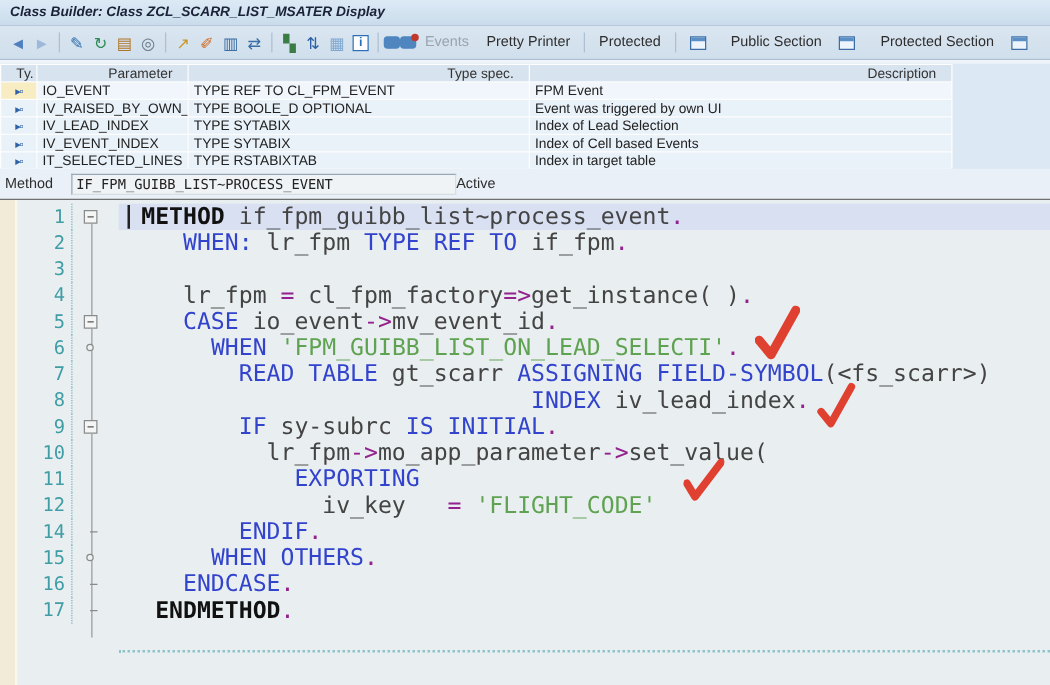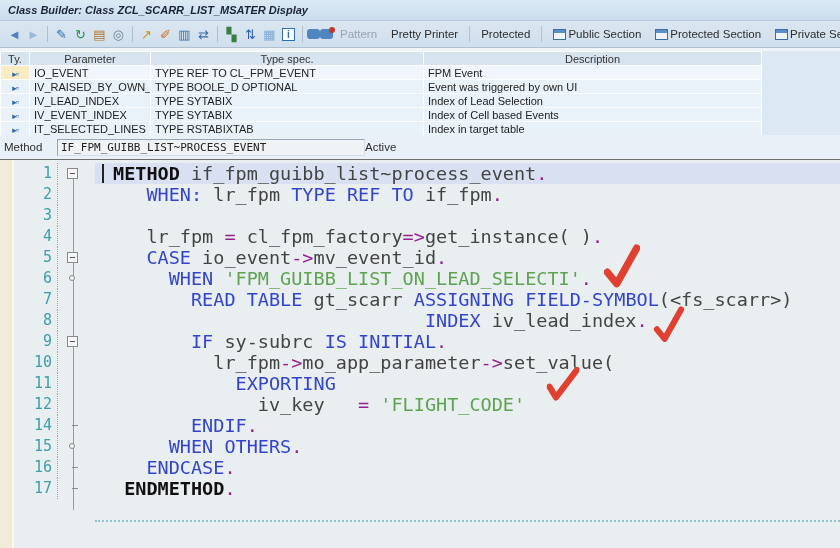--- a/index.html
+++ b/index.html
@@ -12,36 +12,36 @@
   .titlebar .title { font-size:11px; font-weight:bold; font-style:italic; color:#1a2238; }
 
   
   .toolbar { height:27px; background:linear-gradient(#dae6f1,#d0dfec);
     border-bottom:1px solid #aebfd1; display:flex; align-items:center; padding:0 5px; }
   .tb-ic { width:19px; height:18px; display:inline-flex; align-items:center; justify-content:center;
     font-size:13px; cursor:default; }
   .tb-sep { width:1px; height:16px; background:#aebfd1; margin:0 4px; flex:none; }
   .tb-txt { font-size:11.5px; color:#2e2e2e; padding:0 7px; white-space:nowrap; }
   .tb-txt.disabled { color:#98a4b0; }
-  .sec-btn { display:flex; align-items:center; gap:2px; padding:0 7px; white-space:nowrap; }
+  .sec-btn { display:flex; align-items:center; gap:20px; padding:0 7px; white-space:nowrap; }
   .sec-ic { width:13px; height:11px; border:1px solid #3a6ea5; background:#eef4fb; position:relative; flex:none; }
   .sec-ic:before { content:""; position:absolute; left:0; top:0; right:0; height:3px; background:#5b8fc6; }
   .info-ic { width:13px; height:13px; border:1px solid #2a6fb5; background:#fff; color:#2a6fb5;
     font-weight:bold; font-size:10px; display:inline-flex; align-items:center; justify-content:center; }
   .bubble-ic { width:13px; height:10px; background:#4f86c0; border-radius:3px; position:relative; }
   .bubble-ic:after { content:""; position:absolute; left:2px; bottom:-3px; border:3px solid transparent; border-top-color:#4f86c0; }
   .bubble-ic.red:before { content:""; position:absolute; right:-2px; top:-2px; width:6px; height:6px; border-radius:50%; background:#c0392b; }
 
   .gap-strip { height:3px; background:#eef4f9; }
 
   
   .param-wrap { height:84px; overflow:hidden; position:relative; background:#dce8f4; }
   table.params { border-collapse:separate; border-spacing:1px; background:#fdfdfd; table-layout:fixed; width:759px; }
   table.params th { background:#d7e3ef; font-weight:normal; font-size:11px; color:#333;
-    text-align:center; padding:0 0; height:13px; white-space:nowrap; overflow:hidden;margin-left:18px; }
+    text-align:right; padding:0 12px; height:13px; white-space:nowrap; overflow:hidden;margin-left:18px; }
   table.params td { background:#e9f1f9; font-size:11px; color:#222; padding:0 4px; height:13px;
     white-space:nowrap; overflow:hidden; }
   table.params tr.first td { background:#f0f6fb; }
   table.params td.ty { text-align:center; padding:0 1px; }
   table.params tr.first td.ty { background:#f7ecc2; }
   .ty-ic { color:#2e62a8; font-size:9px; letter-spacing:-1px; }
 
   
   .method-bar { height:24px; background:#e9f0f7; display:flex; align-items:center; }
   .method-label { font-size:11.5px; color:#2e2e2e; width:57px; padding-left:4px; }
@@ -106,21 +106,21 @@
         <span class="info-ic" data-interactable="false">i</span>
       </span>
       <span class="tb-sep" data-interactable="false"></span>
     </span>
   <span class="tb-ic" data-interactable="true">
       <span class="bubble-ic" data-interactable="false"></span>
     </span>
   <span class="tb-ic" data-interactable="true">
       <span class="bubble-ic red" data-interactable="false"></span>
     </span>
-  <span class="tb-txt disabled" data-interactable="false">Pattern</span>
+  <span class="tb-txt disabled" data-interactable="false">Events</span>
   <span class="tb-txt" data-interactable="true">Pretty Printer</span>
   <span class="tb-sep" data-interactable="false"></span>
   <span class="tb-txt" data-interactable="true">Protected</span>
   <span class="tb-sep" data-interactable="false"></span>
   <span class="sec-btn" data-interactable="true">
     <span class="sec-ic" data-interactable="false"></span>
     <span class="tb-txt" style="padding:0" data-interactable="false">Public Section</span>
   </span>
   <span class="sec-btn" data-interactable="true">
     <span class="sec-ic" data-interactable="false"></span>

